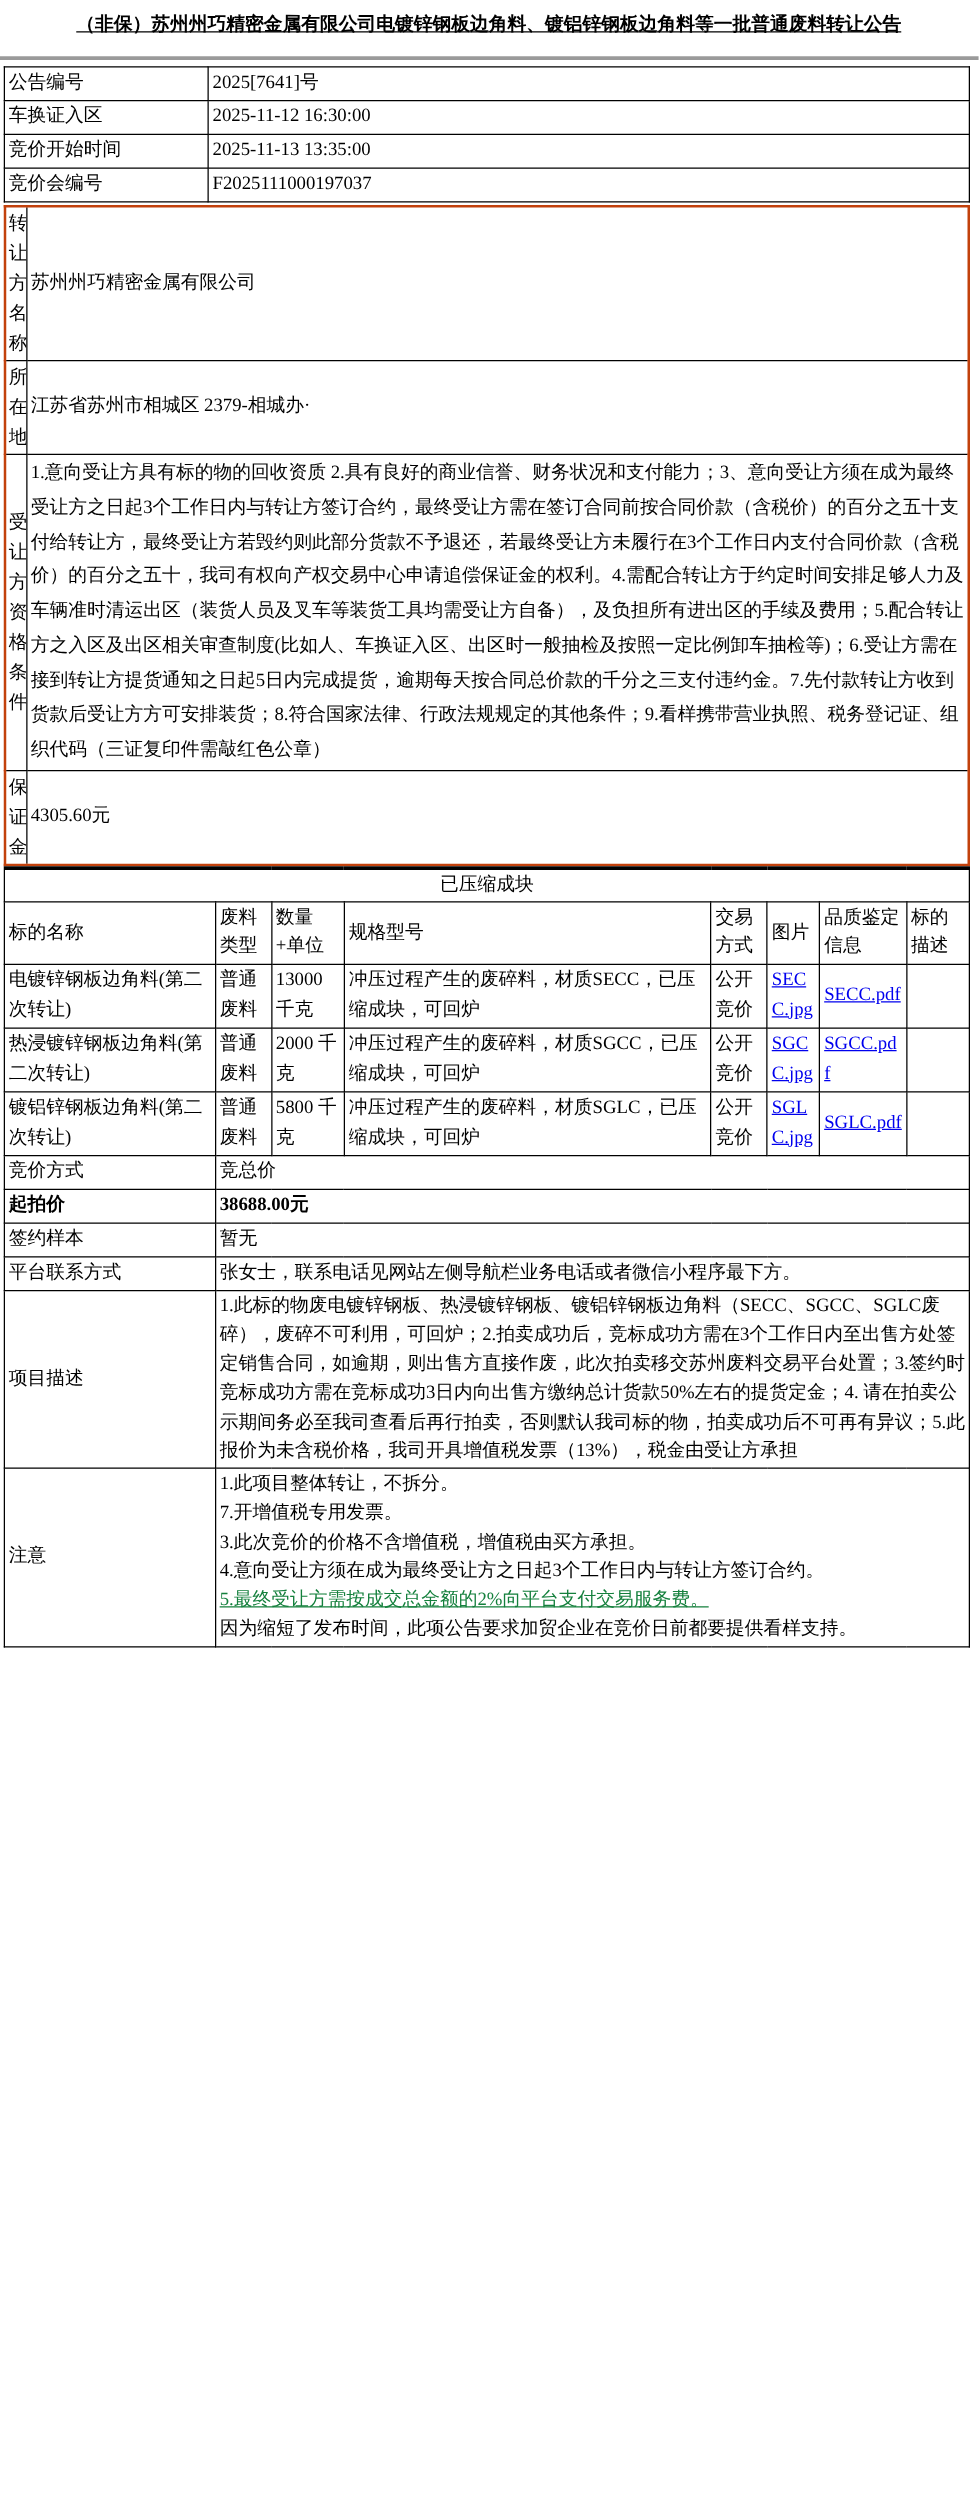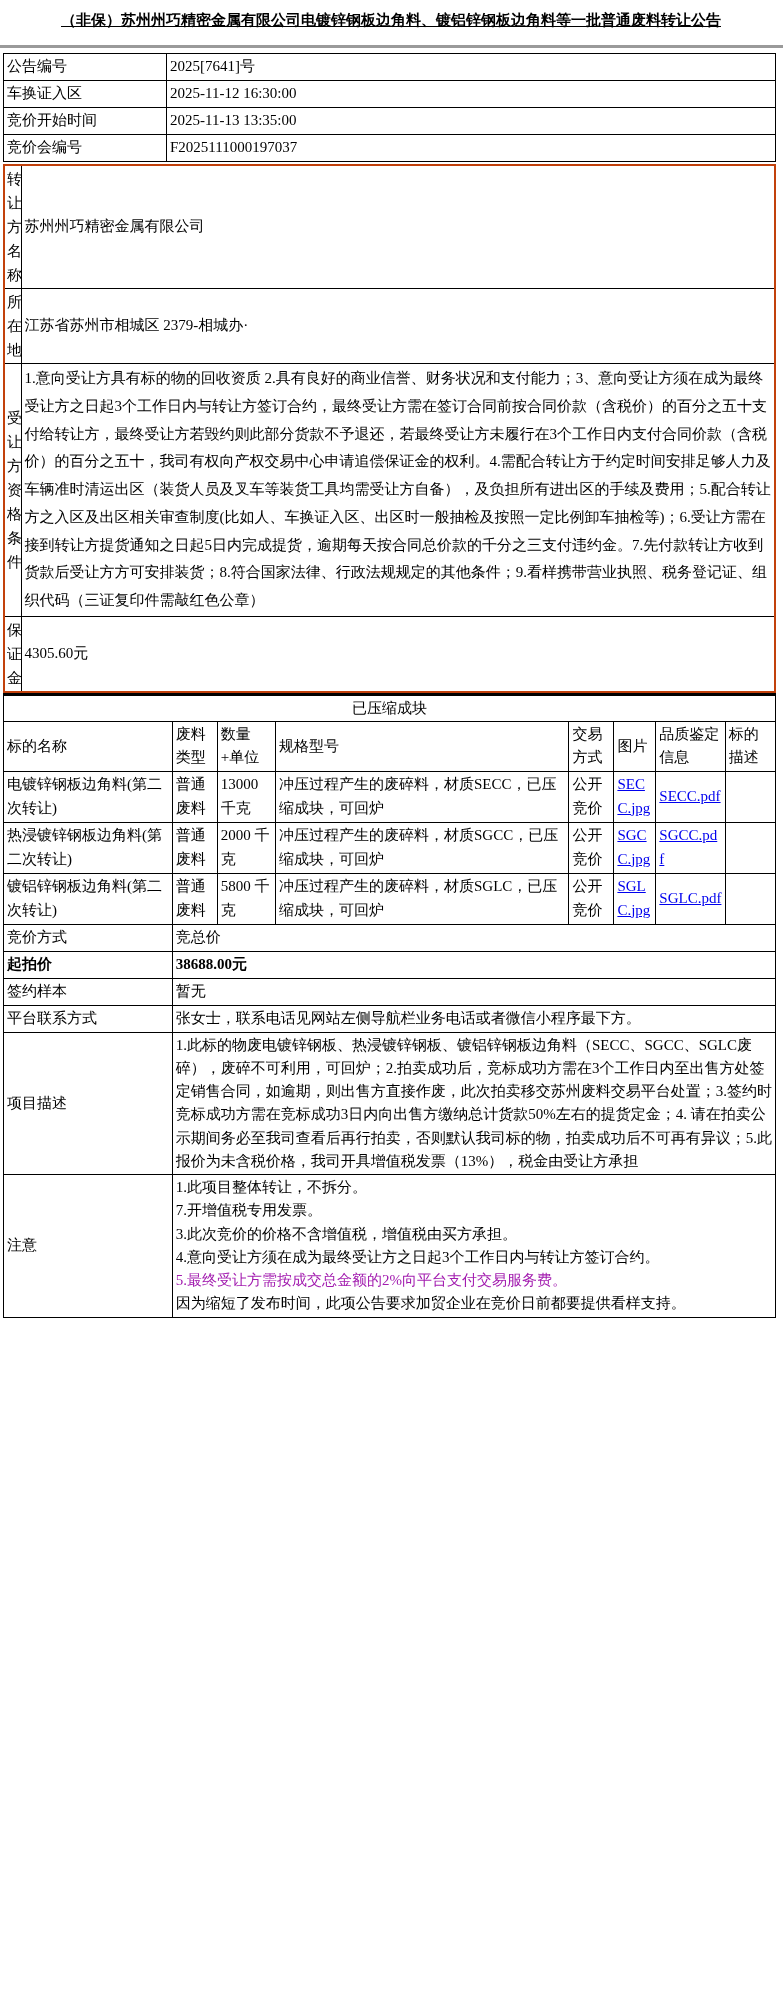--- a/index.html
+++ b/index.html
@@ -40,21 +40,21 @@
   .t-items{border:1px solid #000;border-top:3px solid #000;}
   .t-items .section-head td{height:23px;text-align:center;}
   .t-items .col-head td{height:44px;}
   .t-items .item-row td{height:48px;vertical-align:middle;}
   .two-col-label{width:163px;}
   .r-thin td{height:24px;}
   .r-bold td{font-weight:bold;}
   .r-desc td{vertical-align:middle;}
   .note-line{line-height:1.55;}
   a.doc-link{color:#0000EE;text-decoration:underline;cursor:pointer;}
-  .red-text{color:#a21caf;}
+  .red-text{color:#15803d;text-decoration:underline;}
   .cell-text{display:block;}
 </style>
 </head>
 <body>
 
 <div class="page">
 
   <div class="doc-title">（非保）苏州州巧精密金属有限公司电镀锌钢板边角料、镀铝锌钢板边角料等一批普通废料转让公告</div>
 
   <div class="title-rule"></div>

